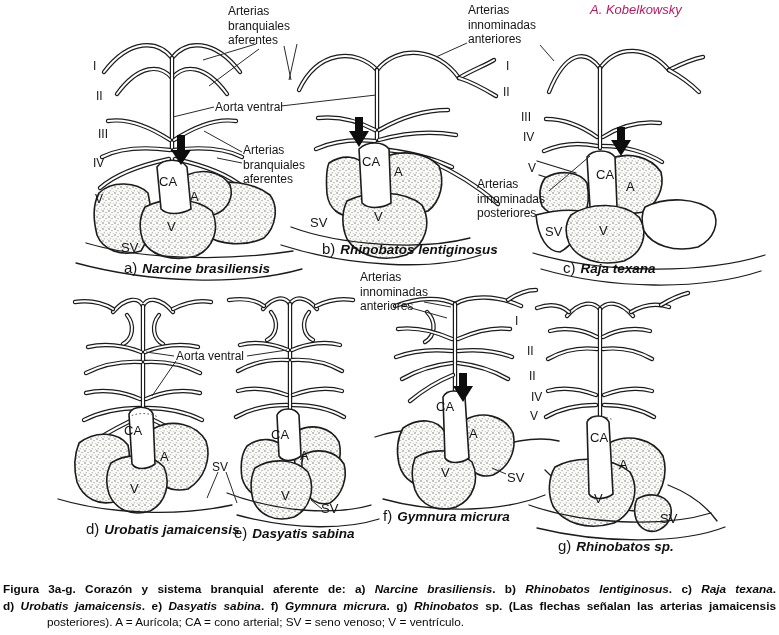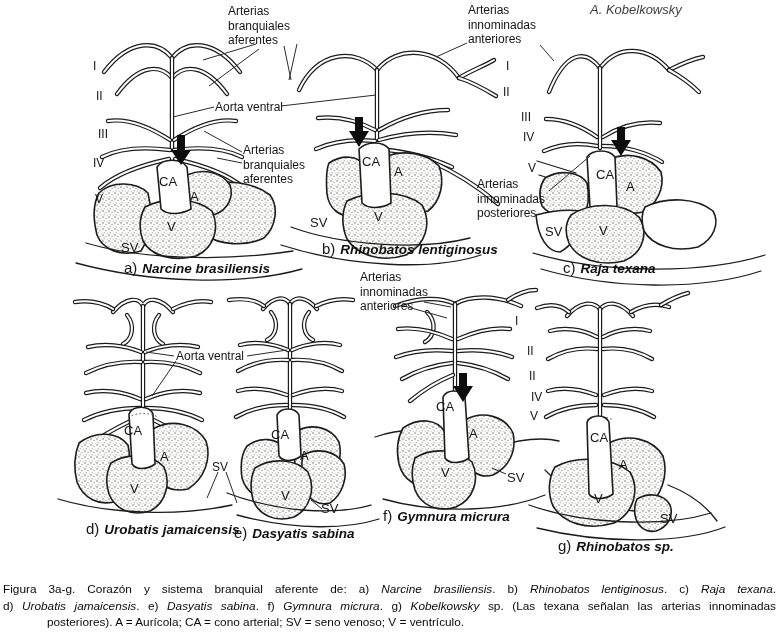--- a/index.html
+++ b/index.html
@@ -14,24 +14,24 @@
   .p{fill:none;stroke:#2a2a2a;stroke-width:1}
   .h{fill:url(#stip);stroke:#1c1c1c;stroke-width:1.6;stroke-linejoin:round}
   .hw{fill:#ffffff;stroke:#1c1c1c;stroke-width:1.6;stroke-linejoin:round}
   .arrow{fill:#0d0d0d}
   .lab{position:absolute;font-size:12px;line-height:1.22;white-space:pre-line;color:#151515;}
   .hl{position:absolute;font-size:13px;color:#151515;}
   .rn{position:absolute;font-size:12px;color:#151515;}
   .panel-label{position:absolute;display:flex;gap:5px;align-items:baseline;white-space:nowrap;}
   .ptag{font-size:15px;color:#151515;}
   .sp{font-size:13.5px;font-weight:bold;font-style:italic;color:#101010;}
-  .author{position:absolute;left:590px;top:2px;font-size:13px;font-style:italic;color:#404040;}
+  .author{position:absolute;left:590px;top:2px;font-size:13px;font-style:italic;color:#be185d;}
   .caption{position:absolute;left:3px;top:581px;width:773px;font-size:11.8px;
            line-height:16.6px;color:#0a0a0a;}
-  .cl{white-space:nowrap;text-align:justify;text-align-last:justify;}
+  .cl{white-space:nowrap;text-align:justify;text-align-last:justify;font-weight:bold;}
   .cl3{text-align:left;margin-left:44px;}
   .cap-it{font-style:italic;}
 </style>
 </head>
 <body>
 
 <div id="fig">
 
   <svg id="art" width="779" height="635" viewBox="0 0 779 635">
     <defs>
@@ -410,17 +410,17 @@
     <span class="ptag">f)</span>
     <span class="sp">Gymnura micrura</span>
   </div>
   <div class="panel-label" style="left:558px;top:537px;">
     <span class="ptag">g)</span>
     <span class="sp">Rhinobatos sp.</span>
   </div>
 
   <div class="caption">
     <div class="cl"><span>Figura 3a-g. Corazón y sistema branquial aferente de: a) </span><span class="cap-it">Narcine brasiliensis</span><span>. b) </span><span class="cap-it">Rhinobatos lentiginosus</span><span>. c) </span><span class="cap-it">Raja texana</span><span>.</span></div>
-    <div class="cl"><span>d) </span><span class="cap-it">Urobatis jamaicensis</span><span>. e) </span><span class="cap-it">Dasyatis sabina</span><span>. f) </span><span class="cap-it">Gymnura micrura</span><span>. g) </span><span class="cap-it">Kobelkowsky</span><span> sp. (Las texana señalan las arterias innominadas</span></div>
+    <div class="cl"><span>d) </span><span class="cap-it">Urobatis jamaicensis</span><span>. e) </span><span class="cap-it">Dasyatis sabina</span><span>. f) </span><span class="cap-it">Gymnura micrura</span><span>. g) </span><span class="cap-it">Rhinobatos</span><span> sp. (Las flechas señalan las arterias jamaicensis</span></div>
     <div class="cl3"><span>posteriores). A = Aurícola; CA = cono arterial; SV = seno venoso; V = ventrículo.</span></div>
   </div>
 
 </div>
 
 </body></html>

